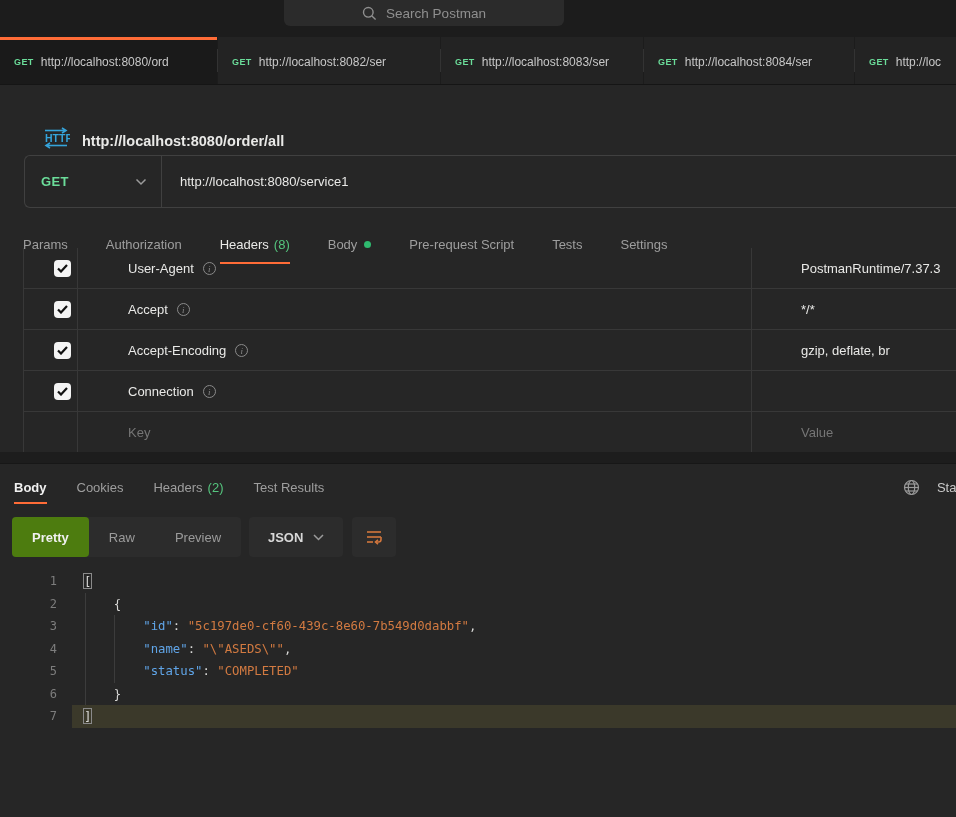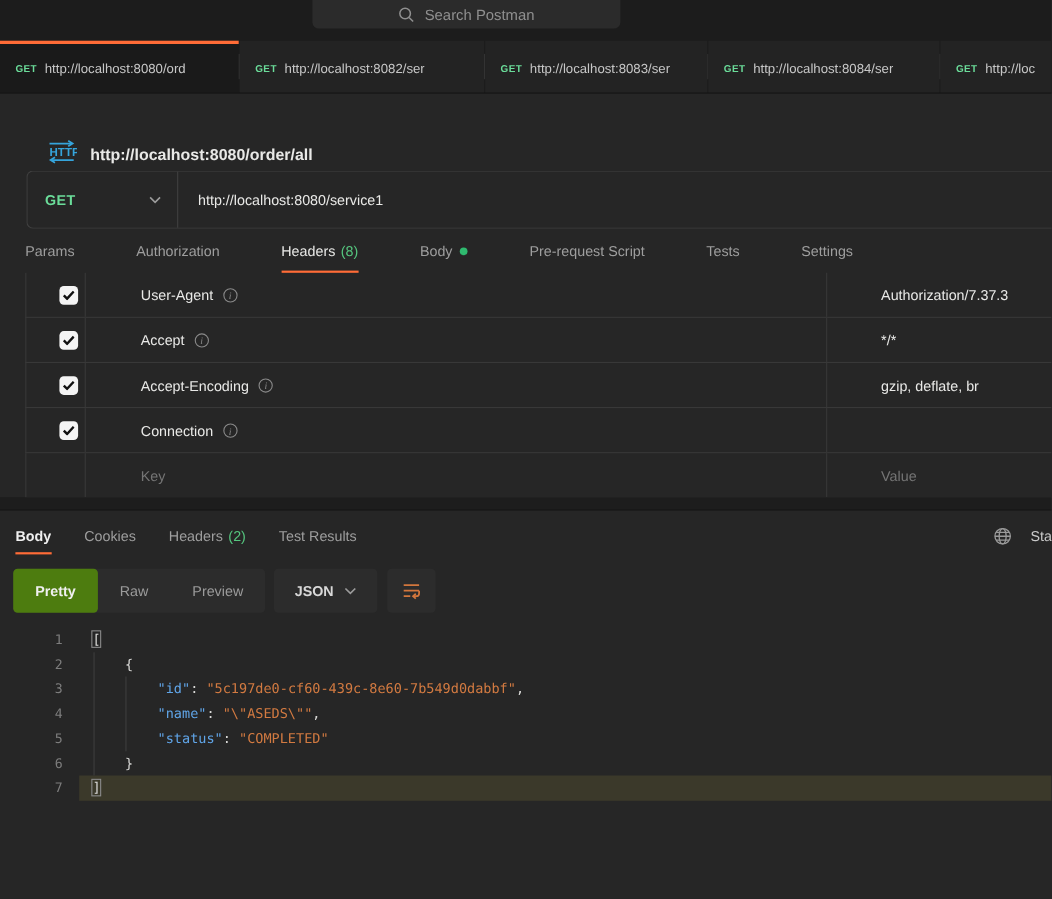--- a/index.html
+++ b/index.html
@@ -49,21 +49,21 @@
     display:flex; align-items:stretch;
   }
   .method-box {
     width:137px; display:flex; align-items:center; justify-content:space-between;
     padding:0 14px 0 16px; cursor:pointer; border-right:1px solid #404040;
   }
   .method-box .mv { color:#6bdd9a; font-weight:bold; font-size:13px; letter-spacing:.3px; }
   .url-value { display:flex; align-items:center; padding-left:18px; font-size:13px; color:#e9e9e7; flex:1; cursor:text; }
 
   
-  .req-tabs { left:23px; top:207px; width:933px; height:43px; display:flex; align-items:center; gap:56px; font-size:13px; }
+  .req-tabs { left:23px; top:223px; width:933px; height:43px; display:flex; align-items:center; gap:38px; font-size:13px; }
   .req-tab { color:#9e9e9e; cursor:pointer; height:100%; display:flex; align-items:center; position:relative; white-space:nowrap; }
   .req-tab.active { color:#e9e9e7; }
   .req-tab.active::after { content:""; position:absolute; left:0; right:0; bottom:2px; height:2px; background:#ff6c37; }
   .cnt { color:#55c57e; margin-left:5px; }
   .dot { width:7px; height:7px; border-radius:50%; background:#2fba6f; margin-left:7px; }
 
   
   .htable { left:23px; top:248px; width:933px; }
   .hrow { height:41px; display:flex; align-items:stretch; border-bottom:1px solid #383838; border-left:1px solid #383838;gap:36px; }
   .c-check { width:54px; display:flex; align-items:center; justify-content:flex-end; padding-right:6px; border-right:1px solid #383838; }
@@ -222,21 +222,21 @@
         <svg width="11" height="9" viewBox="0 0 11 9">
             <path d="M1 4.5 L4 7.5 L10 1" fill="none" stroke="#111" stroke-width="2.2"></path>
           </svg>
       </span>
     </div>
     <div class="c-key">
       <span>User-Agent</span>
       <span class="info-i">i</span>
     </div>
     <div class="c-val">
-        <span>Authorization/7.37.3</span>
+        <span>PostmanRuntime/7.37.3</span>
       </div>
   </div>
   <div class="hrow">
     <div class="c-check">
       <span class="checkbox">
         <svg width="11" height="9" viewBox="0 0 11 9">
             <path d="M1 4.5 L4 7.5 L10 1" fill="none" stroke="#111" stroke-width="2.2"></path>
           </svg>
       </span>
     </div>

